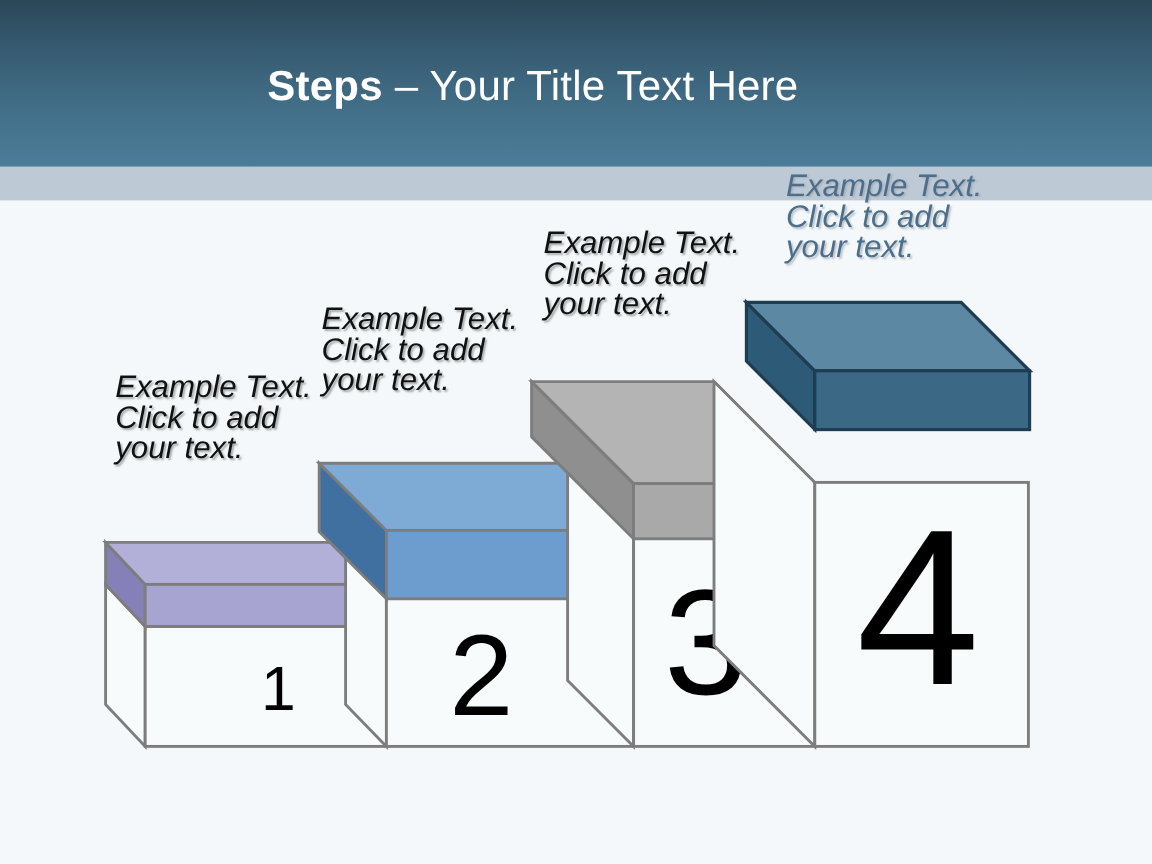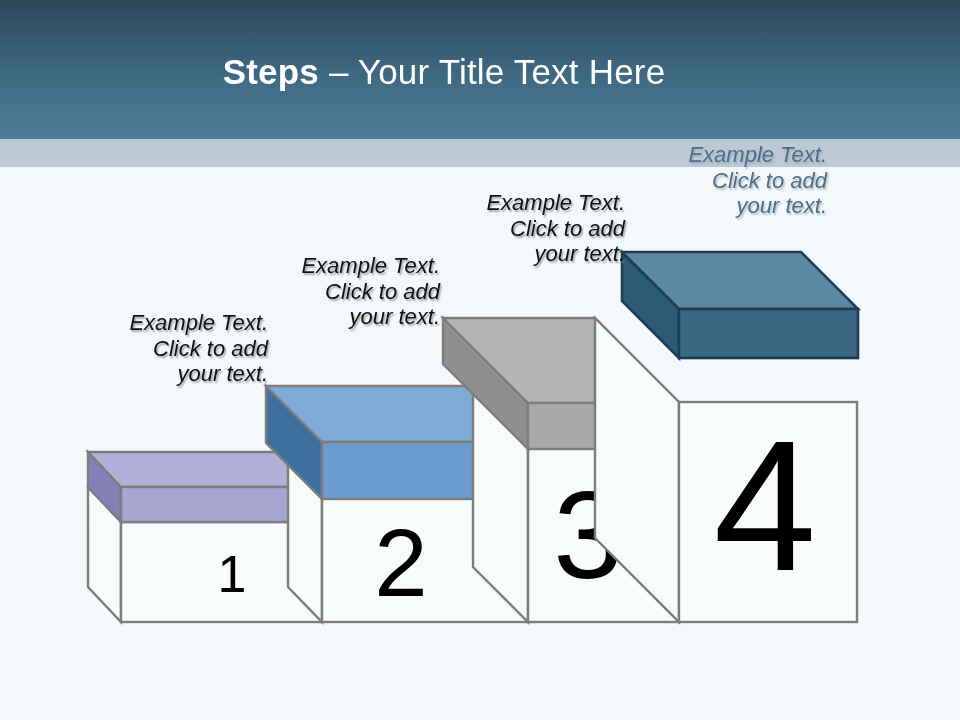--- a/index.html
+++ b/index.html
@@ -33,23 +33,23 @@
   }
   #title .bold { font-weight:bold; }
   #band {
     position:absolute; left:0; top:139px;
     width:960px; height:28px;
     background:#bdc9d5;
   }
   
   .callout {
     position:absolute;
-    text-align:right;
+    text-align:left;
     font-style:italic;
-    font-size:22px;
+    font-size:26px;
     line-height:25.5px;
     white-space:pre-line;
     color:#111111;
     text-shadow:1.5px 1.5px 1.6px rgba(140,145,150,0.75);
   }
   .callout.accent {
     color:#4c6e8a;
     text-shadow:1.5px 1.5px 1.6px rgba(150,160,170,0.6);
   }
   #callout-1 { left:96px;  top:310px; width:172px; }

